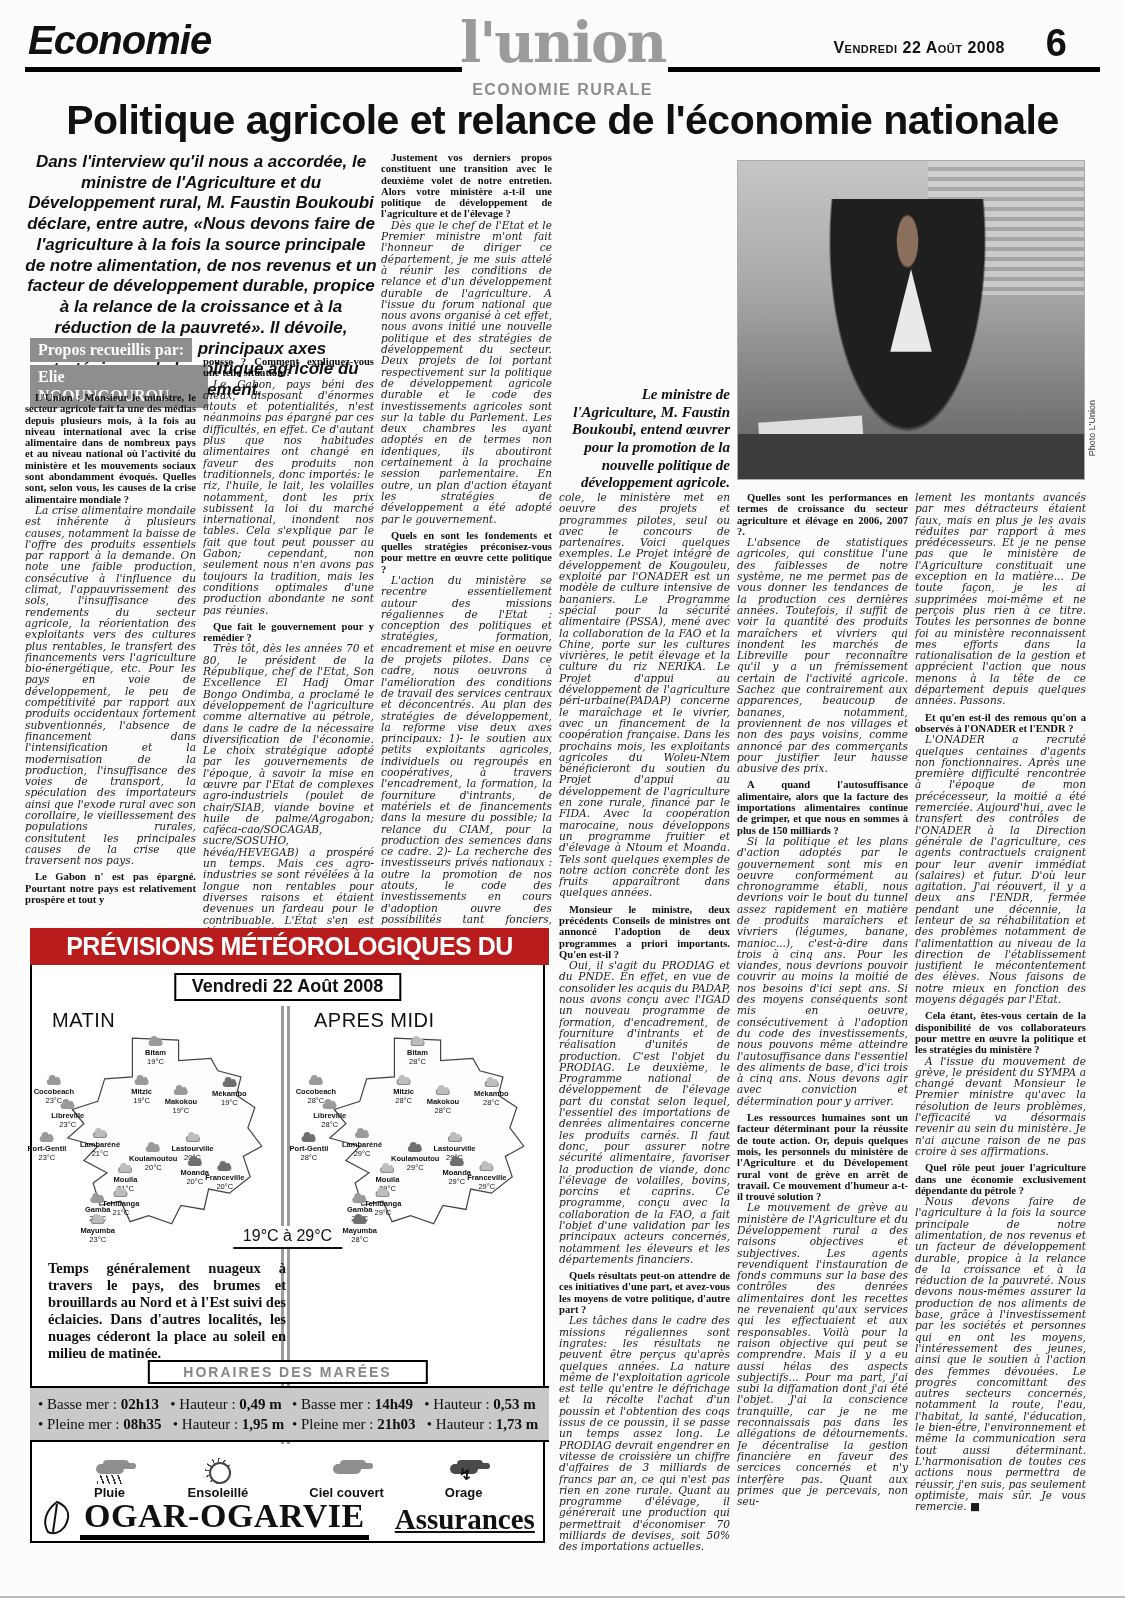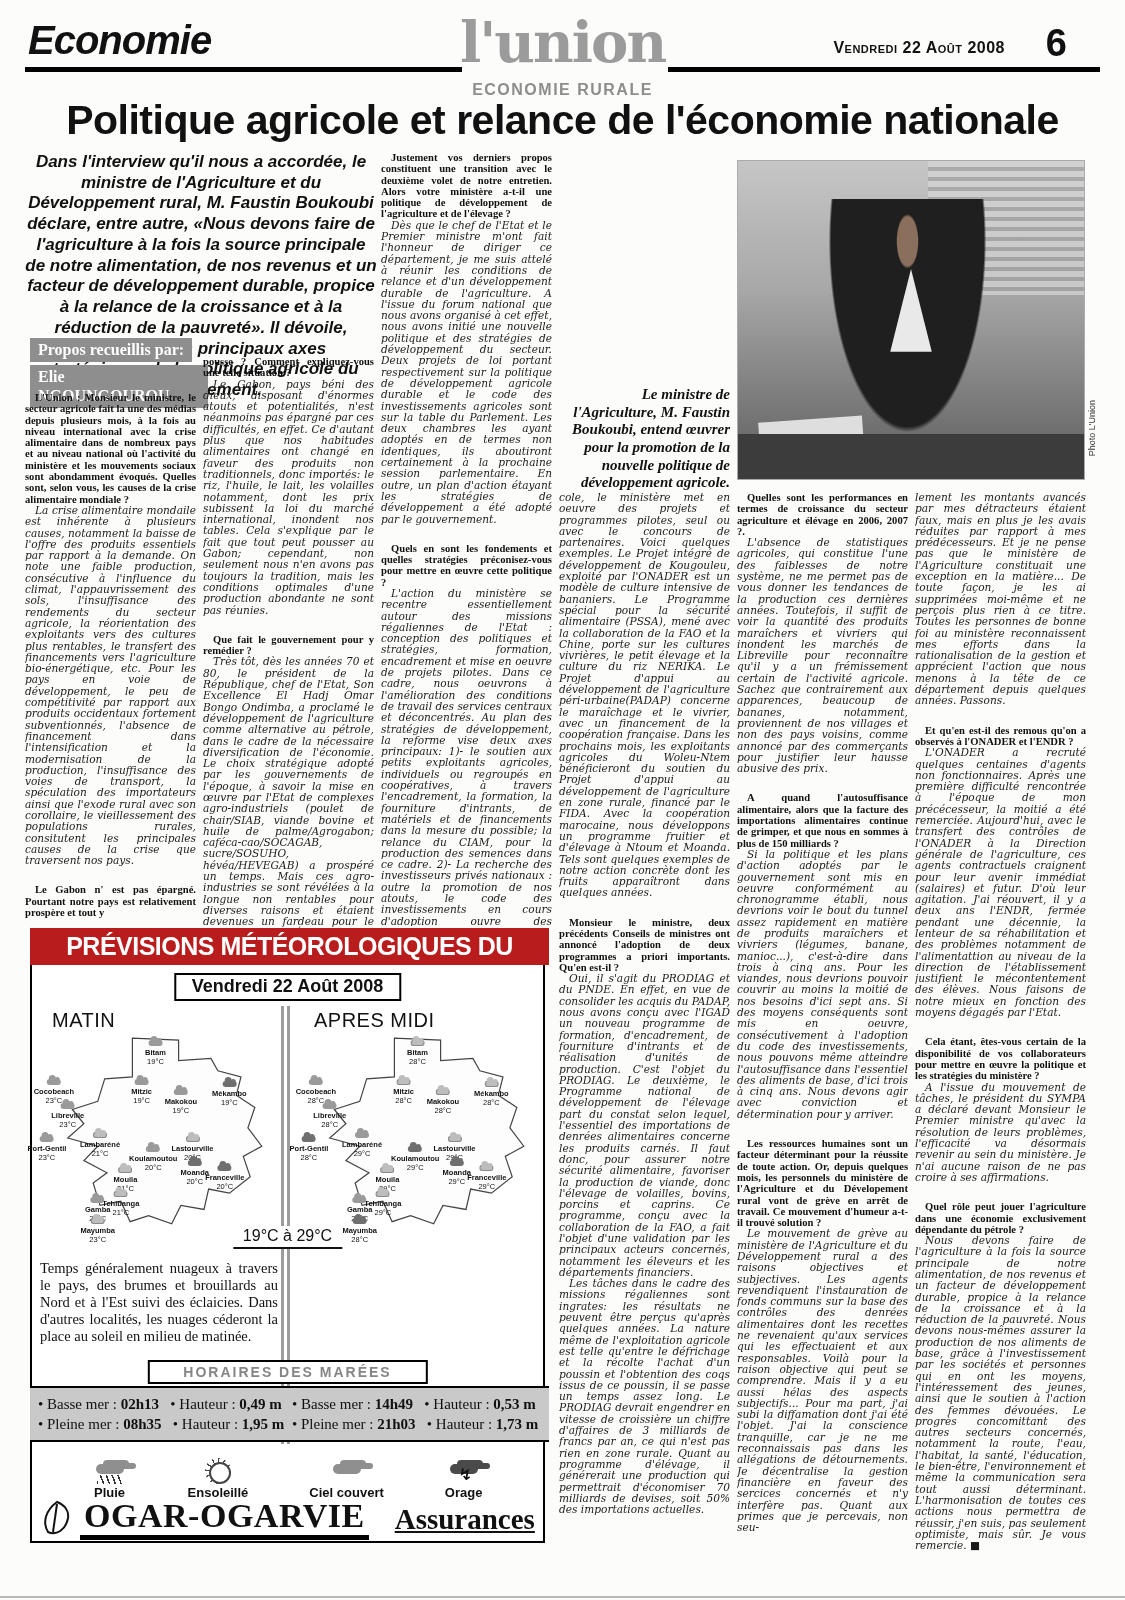--- a/index.html
+++ b/index.html
@@ -18,21 +18,21 @@
 
   
   .lead{position:absolute;left:25px;top:152px;width:352px;font:italic 700 17px/1.22 "Liberation Sans",sans-serif;text-align:center;}
   .byline{position:absolute;left:30px;top:338px;width:178px;}
   .byline div{background:#8e8e8e;color:#fff;font:700 16px/1.15 "Liberation Serif",serif;padding:3px 8px;margin-bottom:3px;display:inline-block;}
 
   
   .col{position:absolute;width:171px;overflow:hidden;}
   .col p{margin:0;}
   .col p.q,.col p.qc{font:700 10.6px/11.3px "Liberation Serif",serif;text-align:justify;}
-  .col p.q{text-indent:10px;margin-top:18px;}
+  .col p.q{text-indent:10px;margin-top:5px;}
   .col p:first-child{margin-top:0;}
   .col p.a,.col p.ac{font:italic 400 10.6px/11.3px "DejaVu Serif",serif;text-align:justify;color:#1a1a1a;}
   .col p.a{text-indent:10px;}
 
   
   .photo{position:absolute;left:737px;top:160px;width:348px;height:320px;background:linear-gradient(180deg,#c6c6c6 0%,#a8a8a8 40%,#787878 78%,#5c5c5c 100%);overflow:hidden;border:1px solid #aaa;}
   .ph-blind{position:absolute;left:55%;top:0;width:45%;height:42%;background:repeating-linear-gradient(180deg,#d6d6d6 0 6px,#9f9f9f 6px 10px);opacity:.7;}
   .ph-man{position:absolute;left:26%;top:12%;width:46%;height:74%;background:radial-gradient(ellipse at 50% 18%,#8a6f5d 0 9%,#1f1f1f 10% 68%,transparent 70%);}
   .ph-shirt{position:absolute;left:44%;top:34%;width:12%;height:26%;background:#e9e9e9;clip-path:polygon(50% 0,100% 100%,0 100%);}
   .ph-desk{position:absolute;left:0;bottom:0;width:100%;height:14%;background:#3c3c3c;}
@@ -52,21 +52,21 @@
   .city{position:absolute;transform:translate(-50%,0);text-align:center;white-space:nowrap;line-height:1.02;z-index:2;}
   .cname{display:block;font:700 7.5px "Liberation Sans",sans-serif;}
   .ctemp{display:block;font:7.5px "Liberation Sans",sans-serif;}
   .wic{display:block;margin:0 auto 2px;width:14px;height:6px;border-radius:5px;background:#9a9a9a;position:relative;}
   .wic::before{content:"";position:absolute;left:2px;top:-4px;width:7px;height:7px;border-radius:50%;background:inherit;}
   .wic::after{content:"";position:absolute;right:1px;top:-2px;width:5px;height:5px;border-radius:50%;background:inherit;}
   .wic.dc{background:#6f6f6f;} .wic.sc{background:#bdbdbd;box-shadow:0 0 0 1px #8a8a8a inset;}
   .wdivider{position:absolute;left:249px;top:76px;width:9px;height:438px;background:linear-gradient(90deg,#9c9c9c 0 3px,#fff 3px 6px,#9c9c9c 6px 9px);}
   .range{position:absolute;left:50%;top:296px;transform:translateX(-50%);background:#fff;padding:0 10px 2px;font:16px/1.2 "Liberation Sans",sans-serif;border-bottom:2px solid #111;z-index:3;white-space:nowrap;}
   .fc{position:absolute;top:330px;width:238px;font:14.5px/17px "Liberation Serif",serif;text-align:justify;}
-  .fc-am{left:8px;} .fc-pm{left:268px;}
+  .fc-am{left:16px;font-weight:bold;} .fc-pm{left:268px;}
   .horaires{position:absolute;left:50%;top:430px;transform:translateX(-50%);border:2px solid #000;padding:3px 34px;font:700 14px/1 "Liberation Sans",sans-serif;color:#858585;letter-spacing:2px;background:#fff;z-index:4;white-space:nowrap;}
   .tides{position:absolute;left:-2px;top:456px;width:519px;height:56px;background:#c9c9c9;border-top:2px solid #000;border-bottom:2px solid #000;z-index:1;}
   .tide-half{position:absolute;top:6px;width:244px;}
   .tide-left{left:8px;} .tide-right{left:262px;}
   .tline{font:15px/1.35 "Liberation Serif",serif;white-space:nowrap;}
   .tline b{font-weight:700;}
   .legend{position:absolute;left:30px;right:30px;top:518px;height:54px;display:flex;justify-content:space-around;align-items:flex-end;}
   .litem{text-align:center;}
   .llabel{display:block;font:700 13px/1.4 "Liberation Sans",sans-serif;}
   .lg{display:block;margin:0 auto;position:relative;width:34px;height:26px;}
@@ -116,36 +116,37 @@
   <div class="col" style="left:381px;top:152px;height:774px;">
       <p class="q">Justement vos derniers propos constituent une transition avec le deuxième volet de notre entretien. Alors votre ministère a-t-il une politique de développement de l'agriculture et de l'élevage ?</p>
       <p class="a">Dès que le chef de l'Etat et le Premier ministre m'ont fait l'honneur de diriger ce département, je me suis attelé à réunir les conditions de relance et d'un développement durable de l'agriculture. A l'issue du forum national que nous avons organisé à cet effet, nous avons initié une nouvelle politique et des stratégies de développement du secteur. Deux projets de loi portant respectivement sur la politique de développement agricole durable et le code des investissements agricoles sont sur la table du Parlement. Les deux chambres les ayant adoptés en de termes non identiques, ils aboutiront certainement à la prochaine session parlementaire. En outre, un plan d'action étayant les stratégies de développement a été adopté par le gouvernement.</p>
       <p class="q">Quels en sont les fondements et quelles stratégies préconisez-vous pour mettre en œuvre cette politique ?</p>
       <p class="a">L'action du ministère se recentre essentiellement autour des missions régaliennes de l'Etat : conception des politiques et stratégies, formation, encadrement et mise en oeuvre de projets pilotes. Dans ce cadre, nous oeuvrons à l'amélioration des conditions de travail des services centraux et déconcentrés. Au plan des stratégies de développement, la reforme vise deux axes principaux: 1)- le soutien aux petits exploitants agricoles, individuels ou regroupés en coopératives, à travers l'encadrement, la formation, la fourniture d'intrants, de matériels et de financements dans la mesure du possible; la relance du CIAM, pour la production des semences dans ce cadre. 2)- La recherche des investisseurs privés nationaux : outre la promotion de nos atouts, le code des investissements en cours d'adoption ouvre des possibilités tant fonciers, administratifs que fiscaux. En outre, afin d'inculquer et dynamiser l'exploitation agri-</p>
     </div>
   <div class="col" style="left:559px;top:492px;height:1096px;">
       <p class="ac">cole, le ministère met en oeuvre des projets et programmes pilotes, seul ou avec le concours de partenaires. Voici quelques exemples. Le Projet intégré de développement de Kougouleu, exploité par l'ONADER est un modèle de culture intensive de bananiers. Le Programme spécial pour la sécurité alimentaire (PSSA), mené avec la collaboration de la FAO et la Chine, porte sur les cultures vivrières, le petit élevage et la culture du riz NERIKA. Le Projet d'appui au développement de l'agriculture péri-urbaine(PADAP) concerne le maraîchage et le vivrier, avec un financement de la coopération française. Dans les prochains mois, les exploitants agricoles du Woleu-Ntem bénéficieront du soutien du Projet d'appui au développement de l'agriculture en zone rurale, financé par le FIDA. Avec la coopération marocaine, nous développons un programme fruitier et d'élevage à Ntoum et Moanda. Tels sont quelques exemples de notre action concrète dont les fruits apparaîtront dans quelques années.</p>
       <p class="q">Monsieur le ministre, deux précédents Conseils de ministres ont annoncé l'adoption de deux programmes a priori importants. Qu'en est-il ?</p>
       <p class="a">Oui, il s'agit du PRODIAG et du PNDE. En effet, en vue de consolider les acquis du PADAP, nous avons conçu avec l'IGAD un nouveau programme de formation, d'encadrement, de fourniture d'intrants et de réalisation d'unités de production. C'est l'objet du PRODIAG. Le deuxième, le Programme national de développement de l'élevage part du constat selon lequel, l'essentiel des importations de denrées alimentaires concerne les produits carnés. Il faut donc, pour assurer notre sécurité alimentaire, favoriser la production de viande, donc l'élevage de volailles, bovins, porcins et caprins. Ce programme, conçu avec la collaboration de la FAO, a fait l'objet d'une validation par les principaux acteurs concernés, notamment les éleveurs et les départements financiers.</p>
+      <p class="q">Quels résultats peut-on attendre de ces initiatives d'une part, et avez-vous les moyens de votre politique, d'autre part ?</p>
       <p class="a">Les tâches dans le cadre des missions régaliennes sont ingrates: les résultats ne peuvent être perçus qu'après quelques années. La nature même de l'exploitation agricole est telle qu'entre le défrichage et la récolte l'achat d'un poussin et l'obtention des coqs issus de ce poussin, il se passe un temps assez long. Le PRODIAG devrait engendrer en vitesse de croissière un chiffre d'affaires de 3 milliards de francs par an, ce qui n'est pas rien en zone rurale. Quant au programme d'élévage, il générerait une production qui permettrait d'économiser 70 milliards de devises, soit 50% des importations actuelles.</p>
     </div>
   <div class="col" style="left:737px;top:492px;height:1096px;">
       <p class="q">Quelles sont les performances en termes de croissance du secteur agriculture et élévage en 2006, 2007 ?.</p>
       <p class="a">L'absence de statistiques agricoles, qui constitue l'une des faiblesses de notre système, ne me permet pas de vous donner les tendances de la production ces dernières années. Toutefois, il suffit de voir la quantité des produits maraîchers et vivriers qui inondent les marchés de Libreville pour reconnaître qu'il y a un frémissement certain de l'activité agricole. Sachez que contrairement aux apparences, beaucoup de bananes, notamment, proviennent de nos villages et non des pays voisins, comme annoncé par des commerçants pour justifier leur hausse abusive des prix.</p>
       <p class="q">A quand l'autosuffisance alimentaire, alors que la facture des importations alimentaires continue de grimper, et que nous en sommes à plus de 150 milliards ?</p>
       <p class="a">Si la politique et les plans d'action adoptés par le gouvernement sont mis en oeuvre conformément au chronogramme établi, nous devrions voir le bout du tunnel assez rapidement en matière de produits maraîchers et vivriers (légumes, banane, manioc...), c'est-à-dire dans trois à cinq ans. Pour les viandes, nous devrions pouvoir couvrir au moins la moitié de nos besoins d'ici sept ans. Si des moyens conséquents sont mis en oeuvre, consécutivement à l'adoption du code des investissements, nous pouvons même atteindre l'autosuffisance dans l'essentiel des aliments de base, d'ici trois à cinq ans. Nous devons agir avec conviction et détermination pour y arriver.</p>
       <p class="q">Les ressources humaines sont un facteur déterminant pour la réussite de toute action. Or, depuis quelques mois, les personnels du ministère de l'Agriculture et du Dévelopement rural vont de grève en arrêt de travail. Ce mouvement d'humeur a-t-il trouvé solution ?</p>
       <p class="a">Le mouvement de grève au ministère de l'Agriculture et du Développement rural a des raisons objectives et subjectives. Les agents revendiquent l'instauration de fonds communs sur la base des contrôles des denrées alimentaires dont les recettes ne revenaient qu'aux services qui les effectuaient et aux responsables. Voilà pour la raison objective qui peut se comprendre. Mais il y a eu aussi hélas des aspects subjectifs... Pour ma part, j'ai subi la diffamation dont j'ai été l'objet. J'ai la conscience tranquille, car je ne me reconnaissais pas dans les allégations de détournements. Je décentralise la gestion financière en faveur des sercices concernés et n'y interfère pas. Quant aux primes que je percevais, non seu-</p>
     </div>
   <div class="col" style="left:915px;top:492px;height:1096px;">
       <p class="ac">lement les montants avancés par mes détracteurs étaient faux, mais en plus je les avais réduites par rapport à mes prédécesseurs. Et je ne pense pas que le ministère de l'Agriculture constituait une exception en la matière... De toute façon, je les ai supprimées moi-même et ne perçois plus rien à ce titre. Toutes les personnes de bonne foi au ministère reconnaissent mes efforts dans la rationalisation de la gestion et apprécient l'action que nous menons à la tête de ce département depuis quelques années. Passons.</p>
       <p class="q">Et qu'en est-il des remous qu'on a observés à l'ONADER et l'ENDR ?</p>
       <p class="a">L'ONADER a recruté quelques centaines d'agents non fonctionnaires. Après une première difficulté rencontrée à l'époque de mon précécesseur, la moitié a été remerciée. Aujourd'hui, avec le transfert des contrôles de l'ONADER à la Direction générale de l'agriculture, ces agents contractuels craignent pour leur avenir immédiat (salaires) et futur. D'où leur agitation. J'ai réouvert, il y a deux ans l'ENDR, fermée pendant une décennie, la lenteur de sa réhabilitation et des problèmes notamment de l'alimentattion au niveau de la direction de l'établissement justifient le mécontentement des élèves. Nous faisons de notre mieux en fonction des moyens dégagés par l'Etat.</p>
       <p class="q">Cela étant, êtes-vous certain de la disponibilité de vos collaborateurs pour mettre en œuvre la politique et les stratégies du ministère ?</p>
-      <p class="a">A l'issue du mouvement de tâches, le président du SYMPA a déclaré devant Monsieur le Premier ministre qu'avec la résolution de leurs problèmes, l'efficacité va désormais revenir au sein du ministère. Je n'ai aucune raison de ne pas croire à ses affirmations.</p>
+      <p class="a">A l'issue du mouvement de grève, le président du SYMPA a changé devant Monsieur le Premier ministre qu'avec la résolution de leurs problèmes, l'efficacité va désormais revenir au sein du ministère. Je n'ai aucune raison de ne pas croire à ses affirmations.</p>
       <p class="q">Quel rôle peut jouer l'agriculture dans une économie exclusivement dépendante du pétrole ?</p>
       <p class="a">Nous devons faire de l'agriculture à la fois la source principale de notre alimentation, de nos revenus et un facteur de développement durable, propice à la relance de la croissance et à la réduction de la pauvreté. Nous devons nous-mêmes assurer la production de nos aliments de base, grâce à l'investissement par les sociétés et personnes qui en ont les moyens, l'intéressement des jeunes, ainsi que le soutien à l'action des femmes dévouées. Le progrès concomittant des autres secteurs concernés, notamment la route, l'eau, l'habitat, la santé, l'éducation, le bien-être, l'environnement et même la communication sera tout aussi déterminant. L'harmonisation de toutes ces actions nous permettra de réussir, j'en suis, pas seulement optimiste, mais sûr. Je vous remercie. ■</p>
     </div>
 
   <div class="photo">
     <div class="ph-blind"></div>
     <div class="ph-man"></div>
     <div class="ph-shirt"></div>
     <div class="ph-paper"></div>
     <div class="ph-desk"></div>

